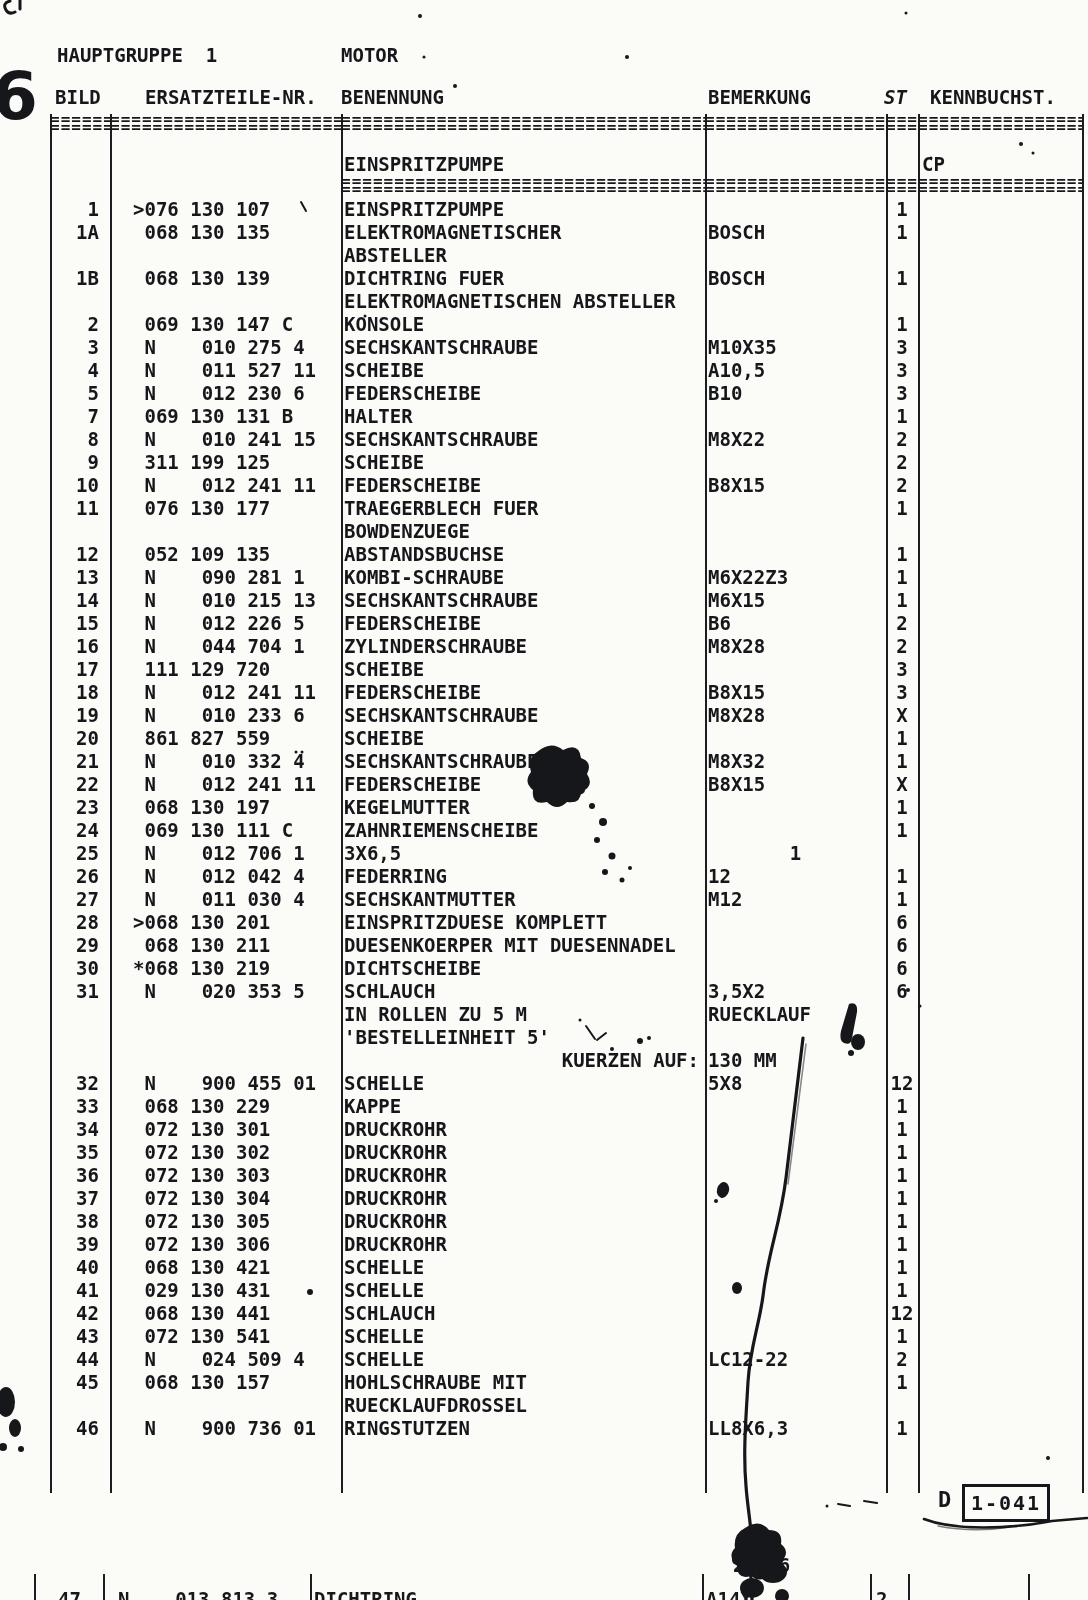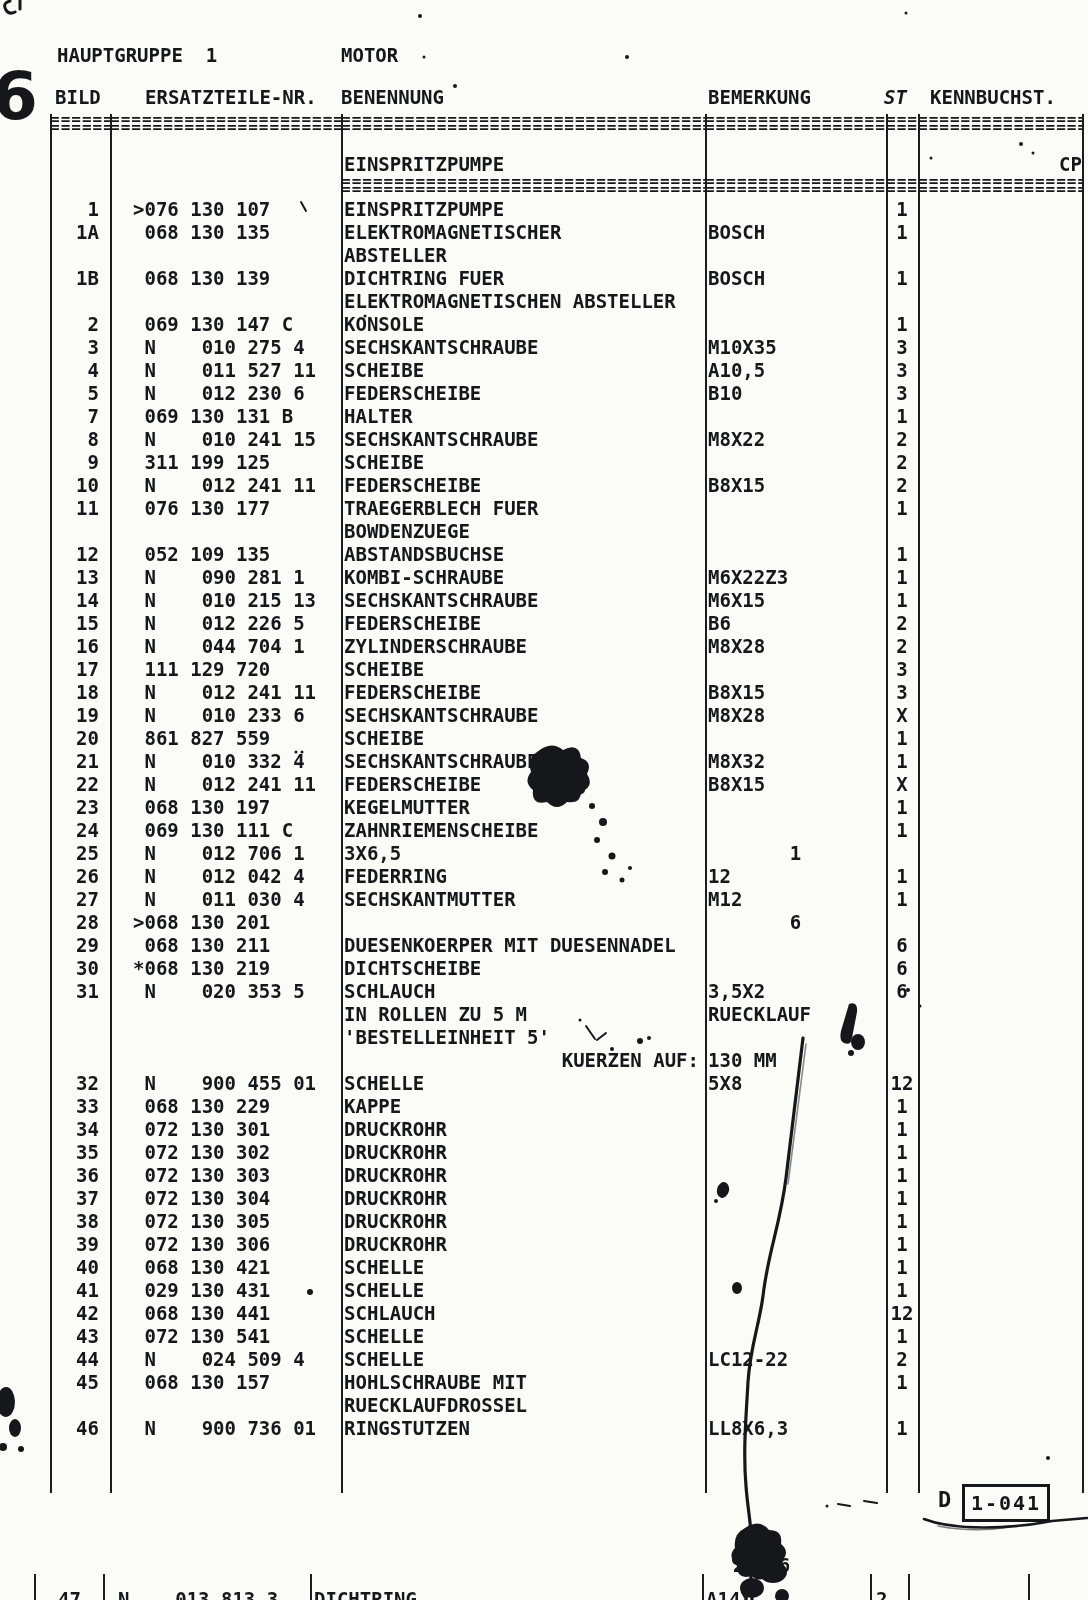--- a/index.html
+++ b/index.html
@@ -14,21 +14,21 @@
   .vfrag{position:absolute;width:2px;background:#1b1d20;top:1574px;height:26px;z-index:1;}
   
   .tbl{position:absolute;left:50px;top:112px;width:1032px;z-index:2;}
   .t-line{display:grid;grid-template-columns:60px 231px 364px 181px 32px 164px;height:23px;line-height:23px;font-size:19px;}
   .cell{white-space:pre;overflow:visible;}
   .c-bild{text-align:right;padding-right:11px;}
   .c-nr{padding-left:23px;}
   .c-ben{padding-left:3px;}
   .c-bem{padding-left:3px;}
   .c-st{text-align:center;}
-  .c-kenn{padding-left:4px;text-align:right;}
+  .c-kenn{padding-left:4px;}
   .right{text-align:right;padding-right:6px;}
   
   .sep-row{height:16px;padding-top:1px;}
   .sep-cell{overflow:hidden;height:16px;}
   .sep-line{font-size:16px;line-height:7px;height:8px;letter-spacing:1px;overflow:hidden;white-space:pre;}
   .blank{height:22px;}
   .rows-start{margin-top:5px;}
   .sep1{margin-top:2px;}
   
   .code-box{position:absolute;left:962px;top:1484px;width:82px;height:32px;border:3px solid #15171a;
@@ -330,20 +330,21 @@
           <div class="cell c-bild">27</div>
           <div class="cell c-nr"> N    011 030 4</div>
           <div class="cell c-ben">SECHSKANTMUTTER</div>
           <div class="cell c-bem">M12</div>
           <div class="cell c-st">1</div>
           <div class="cell c-kenn"></div>
         </div>
         <div class="t-line">
           <div class="cell c-bild">28</div>
           <div class="cell c-nr">&gt;068 130 201</div>
+          <div class="cell c-ben">EINSPRITZDUESE KOMPLETT</div>
           <div class="cell c-bem"></div>
           <div class="cell c-st">6</div>
           <div class="cell c-kenn"></div>
         </div>
         <div class="t-line">
           <div class="cell c-bild">29</div>
           <div class="cell c-nr"> 068 130 211</div>
           <div class="cell c-ben">DUESENKOERPER MIT DUESENNADEL</div>
           <div class="cell c-bem"></div>
           <div class="cell c-st">6</div>

